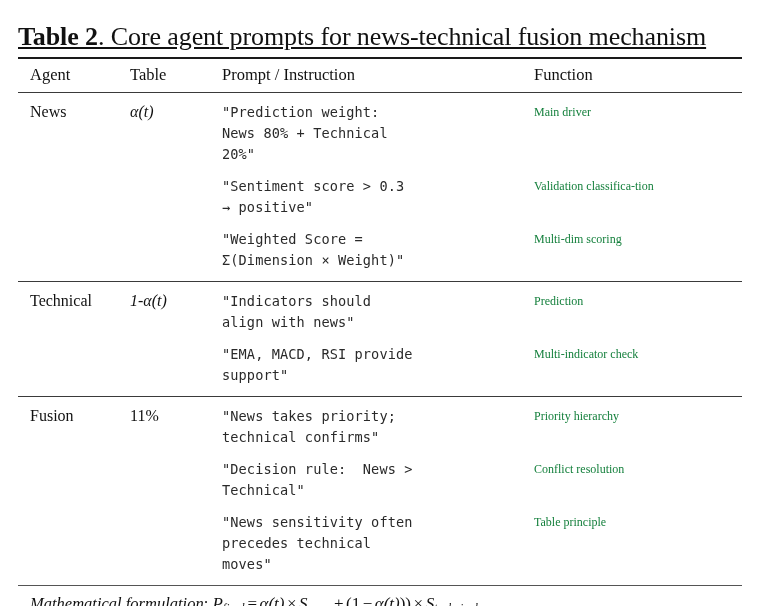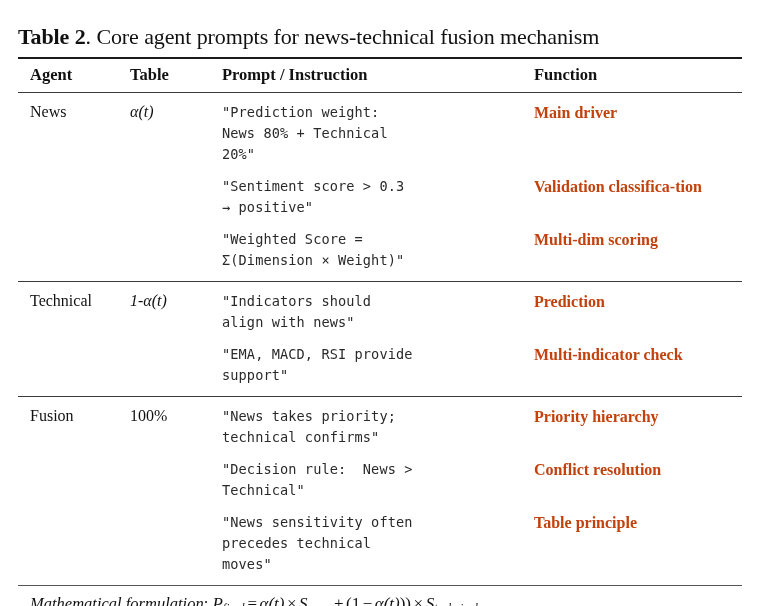--- a/index.html
+++ b/index.html
@@ -21,24 +21,25 @@
     height: 606px;
     box-sizing: border-box;
   }
 
   
   .caption {
     position: absolute;
     left: 18px;
     top: 24px;
     width: 730px;
-    font-size: 22px;
+    font-size: 26px;
     line-height: 26px;
     white-space: nowrap;
     letter-spacing: -0.1px;
+    text-decoration: underline;
   }
   .caption .cap-lead {
     font-weight: bold;
   }
   .caption .cap-rest {
     font-weight: normal;
   }
 
   
   .tbl {
@@ -53,21 +54,21 @@
     padding: 0;
     vertical-align: top;
     text-align: left;
   }
 
   .rule-top   { border-top: 2.2px solid #1a1a1a; }
   .rule-mid   { border-top: 1.4px solid #3a3a3a; }
   .rule-thin  { border-top: 1.1px solid #555555; }
 
   .hdr-row th {
-    font-weight: bold;
+    font-weight: normal;
     font-size: 16.5px;
     line-height: 20px;
     padding: 6px 0 7px 0;
   }
 
   .col-agent    { width: 100px; padding-left: 12px !important; }
   .col-weight   { width: 92px; }
   .col-prompt   { width: 312px; }
   .col-function { width: 208px; margin-left: 22px; }
 
@@ -99,27 +100,26 @@
     font-family: "DejaVu Sans Mono", "Liberation Mono", monospace;
     font-size: 13.6px;
     line-height: 21px;
     color: #2a2a2a;
     white-space: pre-wrap;
     letter-spacing: 0.1px;
   }
   .sub-func {
     width: 208px;
     box-sizing: border-box;
-    font-size: 16px;
+    font-size: 12px;
     line-height: 21px;
-    color: #c2410c;
+    color: #15803d;
     text-align: justify;
     text-justify: inter-word;
     hyphens: manual;
-    font-weight: bold;
   }
   .blocks-cell { padding-top: 9px !important; padding-bottom: 10px !important; }
 
   
   .foot-cell {
     padding: 7px 0 7px 12px !important;
     font-size: 16.5px;
     line-height: 22px;
     white-space: nowrap;
   }
@@ -207,21 +207,21 @@
             <div class="sub-prompt">"EMA, MACD, RSI provide
 support"</div>
             <div class="sub-func">Multi-indicator check</div>
           </div>
 
         </td>
       </tr>
 
       <tr class="rule-mid">
         <td class="col-agent cell-agent">Fusion</td>
-        <td class="col-weight cell-weight">100%</td>
+        <td class="col-weight cell-weight">11%</td>
         <td class="blocks-cell" colspan="2">
 
           <div class="sub">
             <div class="sub-prompt">"News takes priority;
 technical confirms"</div>
             <div class="sub-func">Priority hierarchy</div>
           </div>
 
           <div class="sub">
             <div class="sub-prompt">"Decision rule:  News &gt;

